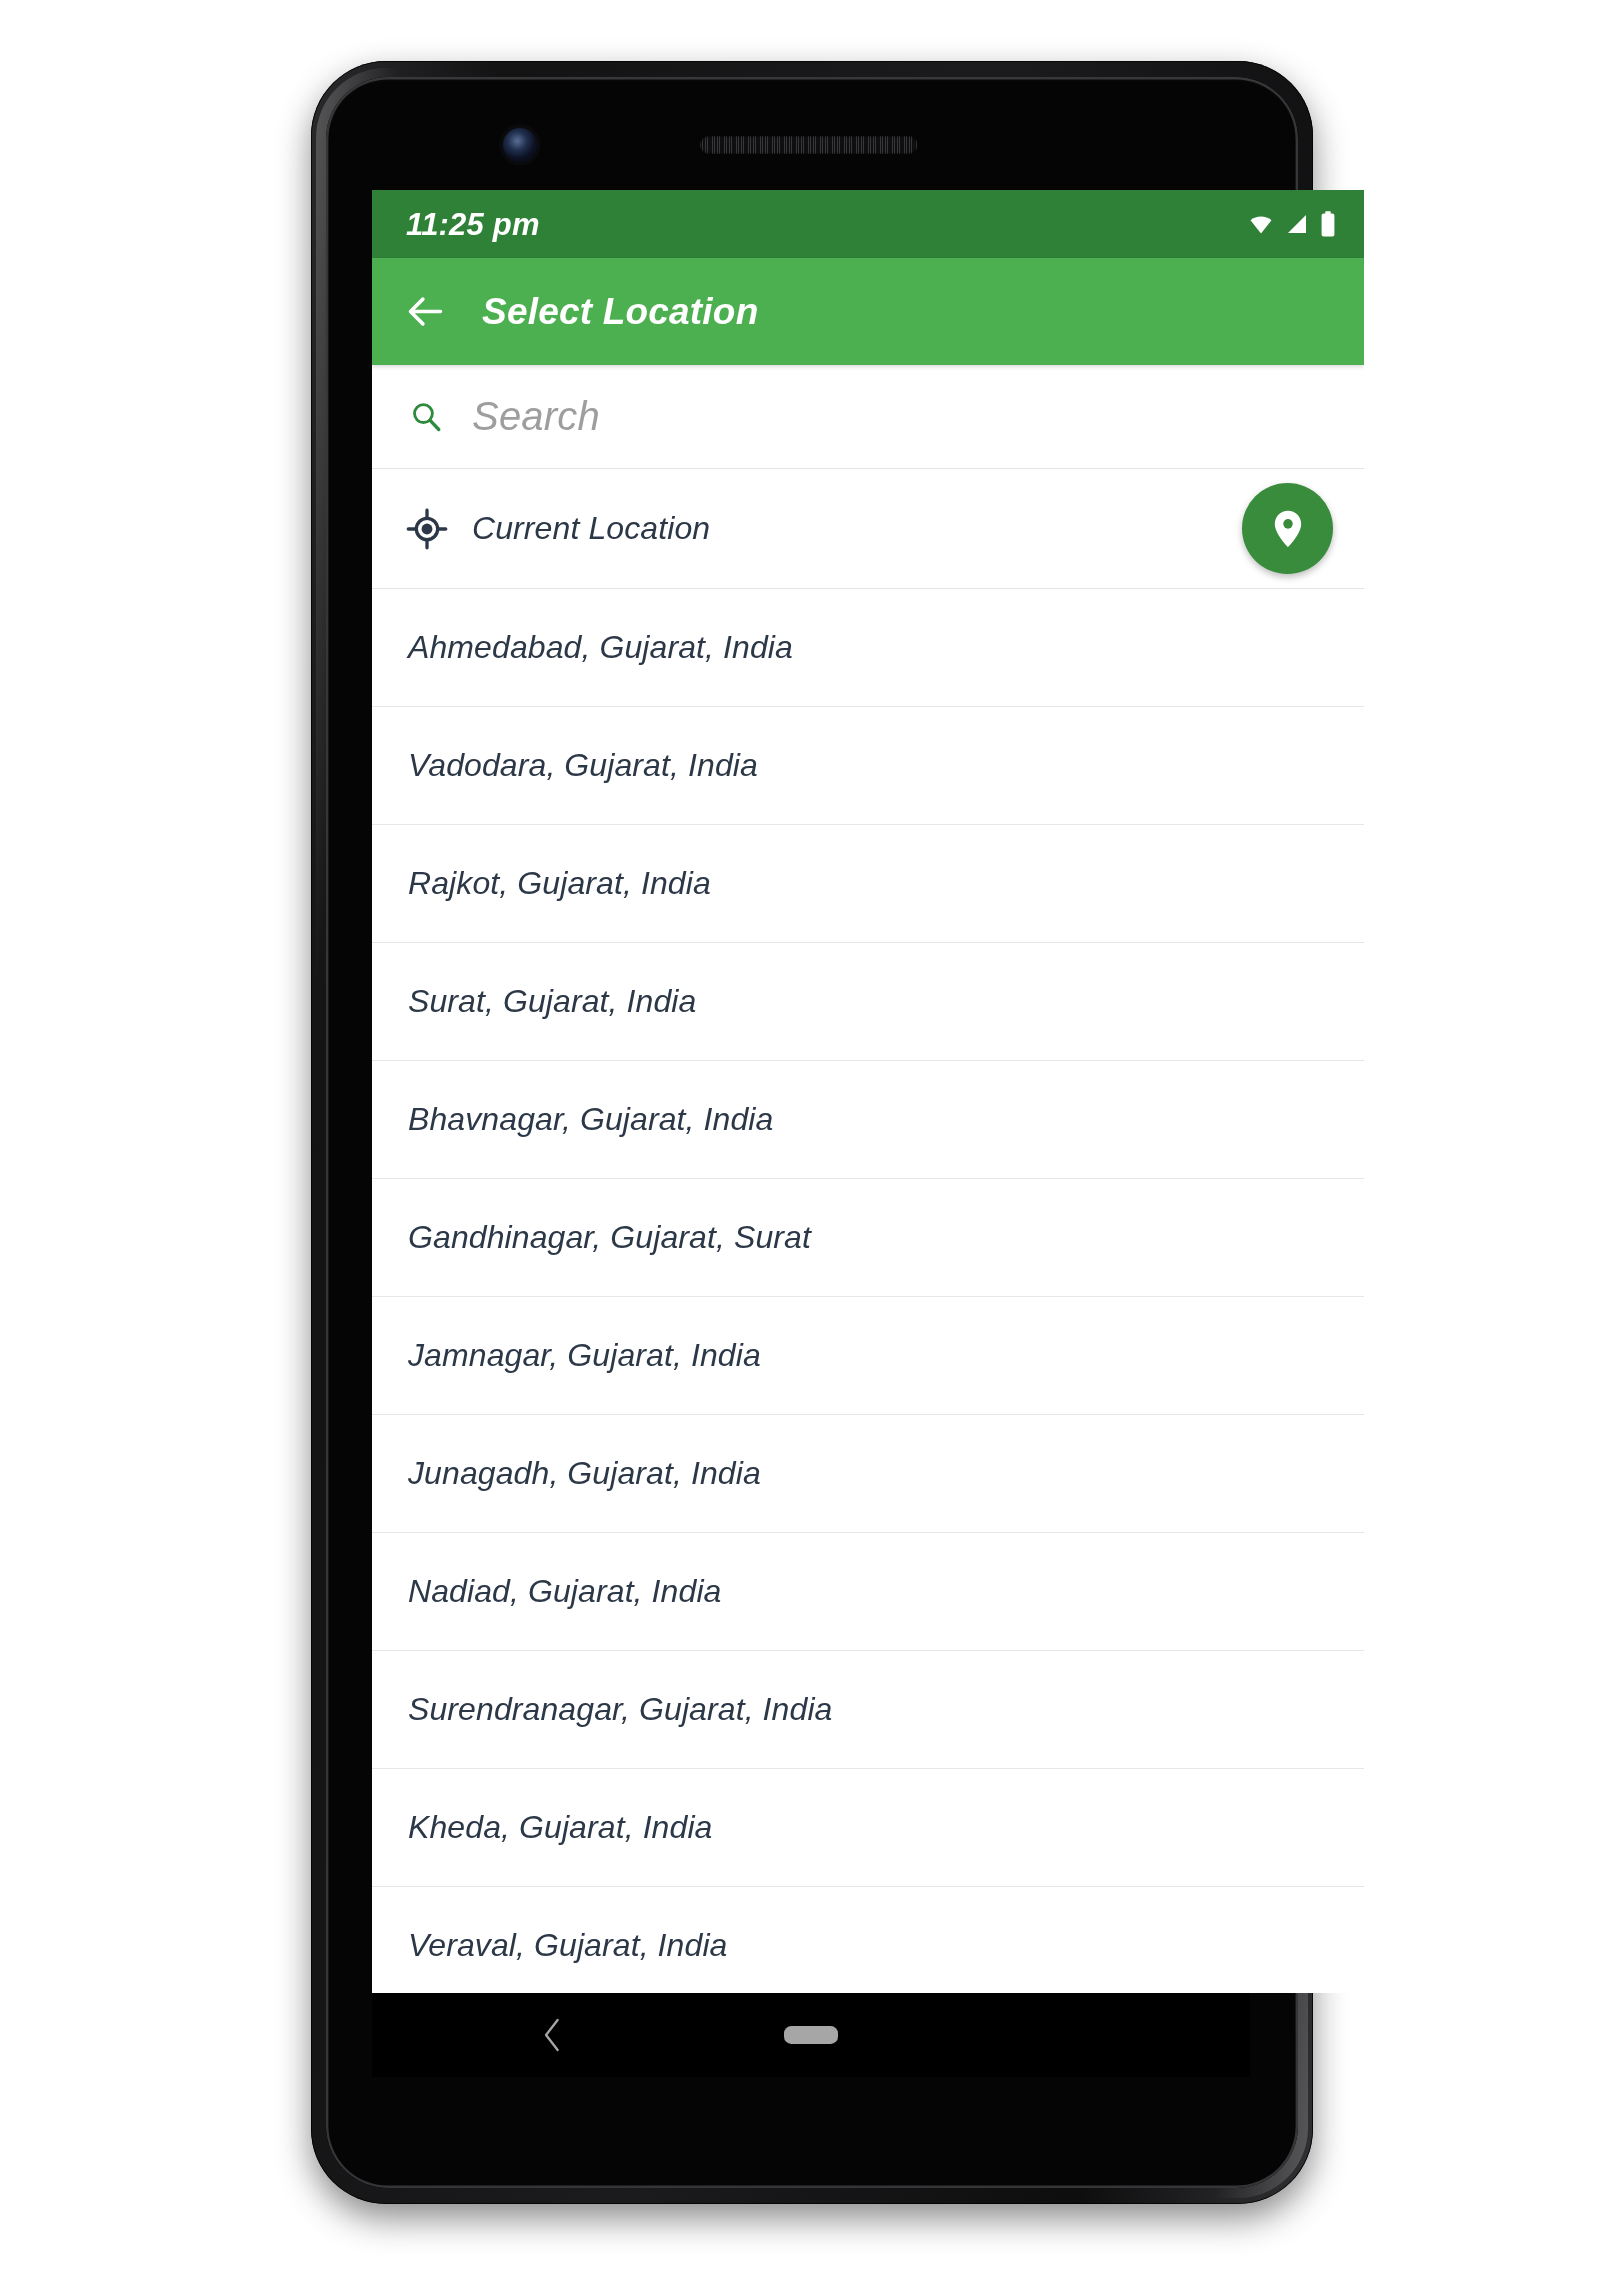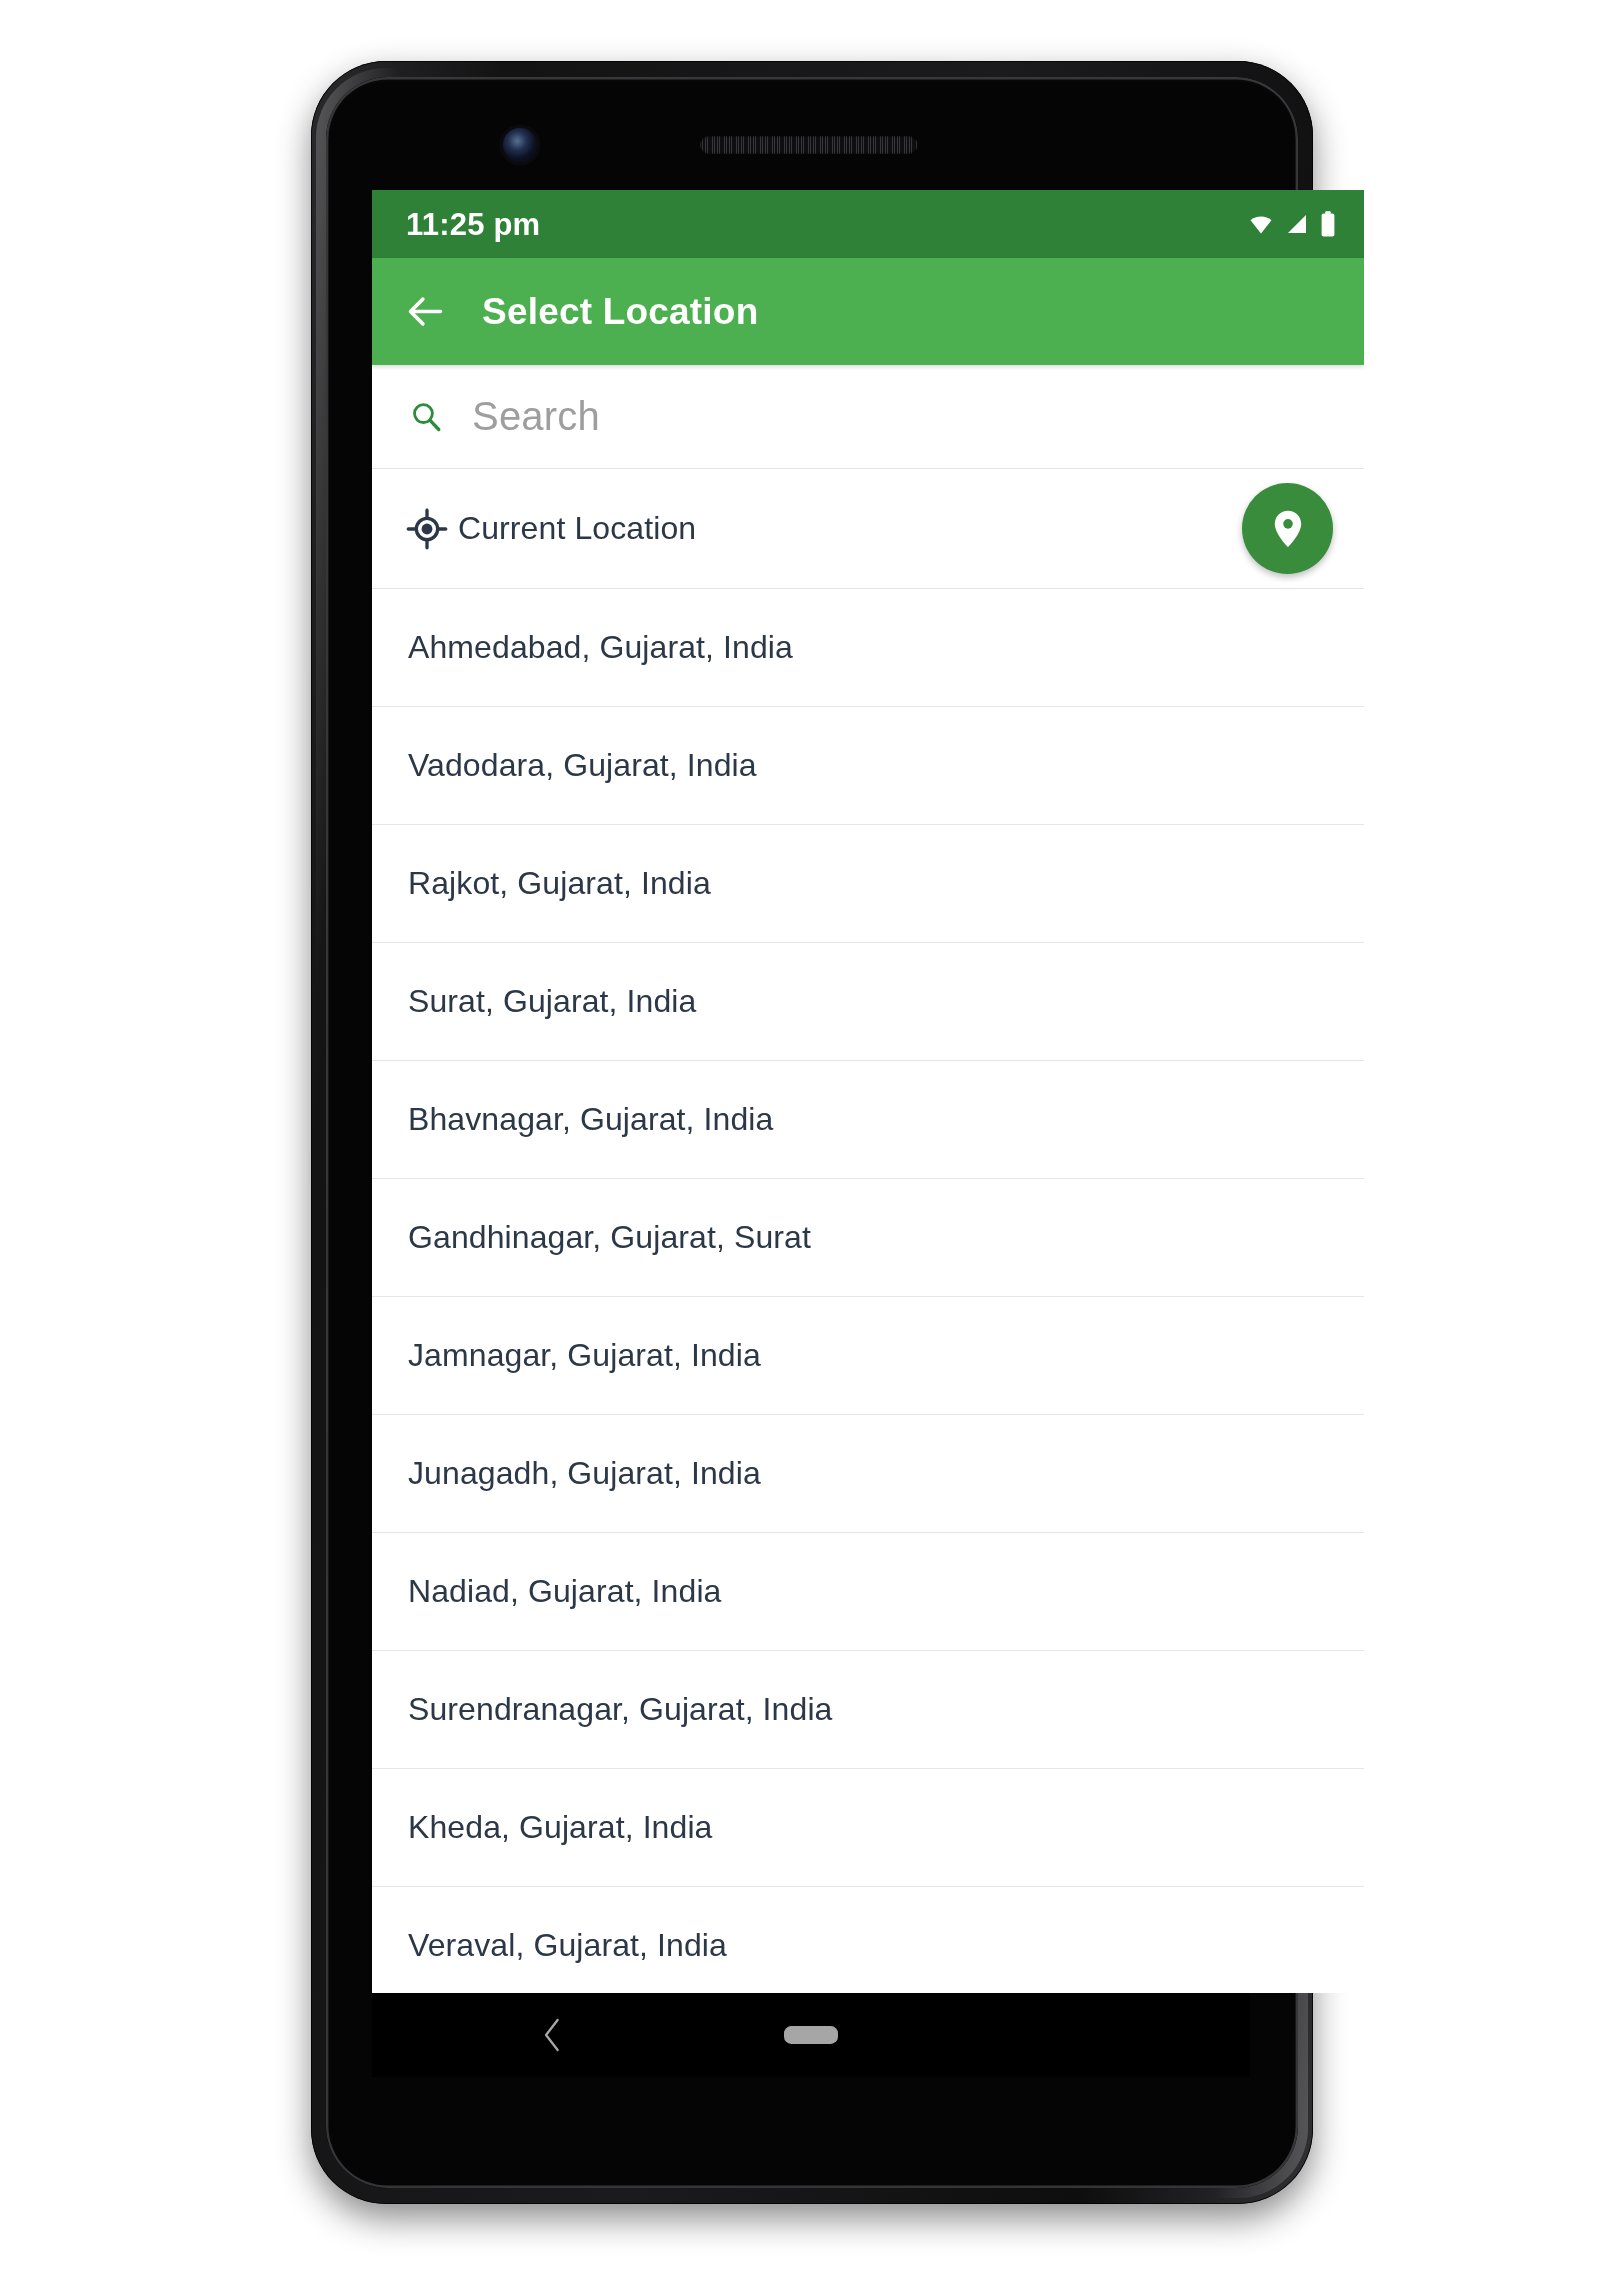--- a/index.html
+++ b/index.html
@@ -82,20 +82,21 @@
     opacity:.92;
   }
 
   
   .screen {
     position:absolute;
     left: 372px; top: 190px;
     width: 992px; height: 1803px;
     background:#0ea5e9;
     overflow:hidden;
+    font-style:italic;
   }
 
   
   .statusbar {
     height: 68px;
     background: #2f8137;
     display:flex; align-items:center;
     padding: 0 28px 0 34px;
     color:#fff;
   }
@@ -151,21 +152,21 @@
   .curloc-row {
     height: 120px;
     background:#fff;
     display:flex; align-items:center;
     padding: 0 31px 0 34px;
     border-bottom: 1.6px solid #e4e4e4;
     position:relative;
   }
   .ic-crosshair { width:42px; height:42px; flex:0 0 auto; }
   .curloc-label {
-    margin-left: 10px;
+    margin-left: 24px;
     font-size: 32px;
     color:#2c3847;
     letter-spacing:0.1px;
   }
   .fab {
     margin-left:auto;
     width: 91px; height: 91px;
     border-radius:50%;
     background:#3a8c3d;
     display:flex; align-items:center; justify-content:center;

